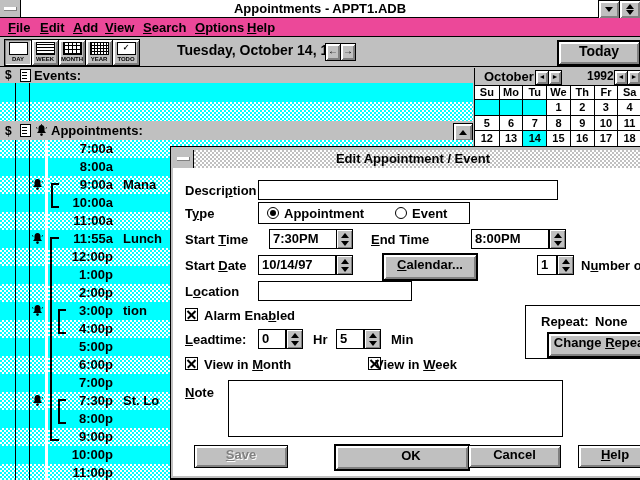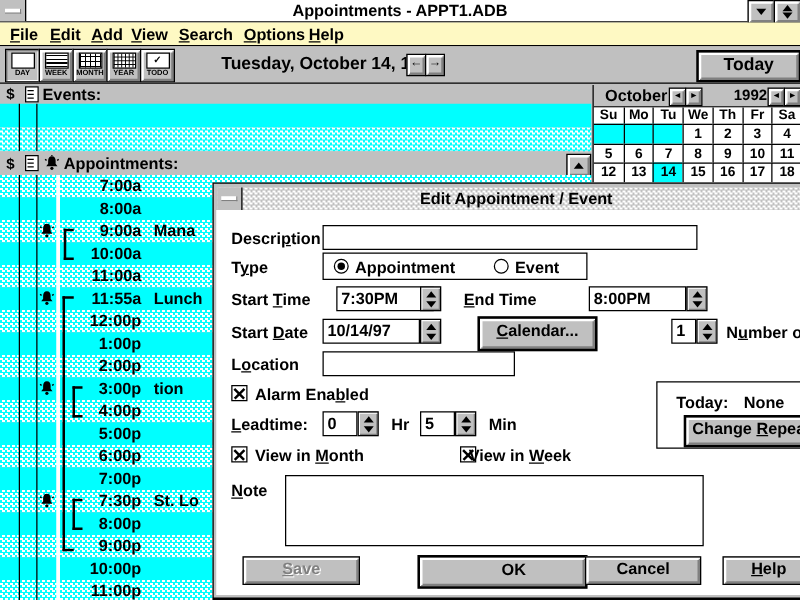--- a/index.html
+++ b/index.html
@@ -64,21 +64,21 @@
     </div>
     <div class="abs b3" style="left:598px;top:0;width:20px;height:17px;display:flex;align-items:center;justify-content:center;">
       <div class="tri td"></div>
     </div>
     <div class="abs b3" style="left:619px;top:0;width:20px;height:17px;display:flex;flex-direction:column;align-items:center;justify-content:center;gap:1px;">
       <div class="tri tu"></div>
       <div class="tri td"></div>
     </div>
   </div>
 
-  <div class="abs" style="left:0;top:18px;width:640px;height:19px;background:#fef9c3;border-bottom:1px solid #000;box-sizing:border-box;">
+  <div class="abs" style="left:0;top:18px;width:640px;height:19px;background:#ec4899;border-bottom:1px solid #000;box-sizing:border-box;">
     <span class="mi" style="left:8px"><span></span><span class="u">F</span><span>ile</span></span>
     <span class="mi" style="left:40px"><span></span><span class="u">E</span><span>dit</span></span>
     <span class="mi" style="left:73px"><span></span><span class="u">A</span><span>dd</span></span>
     <span class="mi" style="left:105px"><span></span><span class="u">V</span><span>iew</span></span>
     <span class="mi" style="left:143px"><span></span><span class="u">S</span><span>earch</span></span>
     <span class="mi" style="left:195px"><span></span><span class="u">O</span><span>ptions</span></span>
     <span class="mi" style="left:247px"><span></span><span class="u">H</span><span>elp</span></span>
   </div>
 
   <div class="abs" style="left:0;top:37px;width:640px;height:30px;background:#c0c0c0;border-bottom:1px solid #000;box-sizing:border-box;">
@@ -317,21 +317,21 @@
       </div>
     <span class="lbl" style="left:410px;top:111px;"><span>N</span><span class="u">u</span><span>mber o</span></span>
 
     <span class="lbl" style="left:14px;top:137px;"><span>L</span><span class="u">o</span><span>cation</span></span>
     <div class="abs field" style="left:87px;top:134px;width:154px;height:20px;box-sizing:border-box;"></div>
 
     <span class="cb checked" style="left:14px;top:161px;"></span>
     <span class="lbl" style="left:33px;top:161px;"><span>Alarm Ena</span><span class="u">b</span><span>led</span></span>
 
     <div class="abs" style="left:354px;top:158px;width:128px;height:54px;border:1px solid #000;background:#fff;box-sizing:border-box;"></div>
-    <span class="lbl" style="left:370px;top:167px;">Today:</span>
+    <span class="lbl" style="left:370px;top:167px;">Repeat:</span>
     <span class="lbl" style="left:424px;top:167px;">None</span>
     <div class="abs b3 bdef" style="left:376px;top:185px;width:100px;height:22px;font-size:13px;line-height:18px;white-space:pre;"><span>Change </span><span class="u">R</span><span>epea</span></div>
 
     <span class="lbl" style="left:14px;top:185px;"><span></span><span class="u">L</span><span>eadtime:</span></span>
     <div class="abs field" style="left:87px;top:182px;width:28px;height:20px;box-sizing:border-box;">0</div>
     <div class="spin" style="left:115px;top:182px;">
         <div class="tri tu"></div>
         <div class="tri td"></div>
       </div>
     <span class="lbl" style="left:142px;top:185px;">Hr</span>

